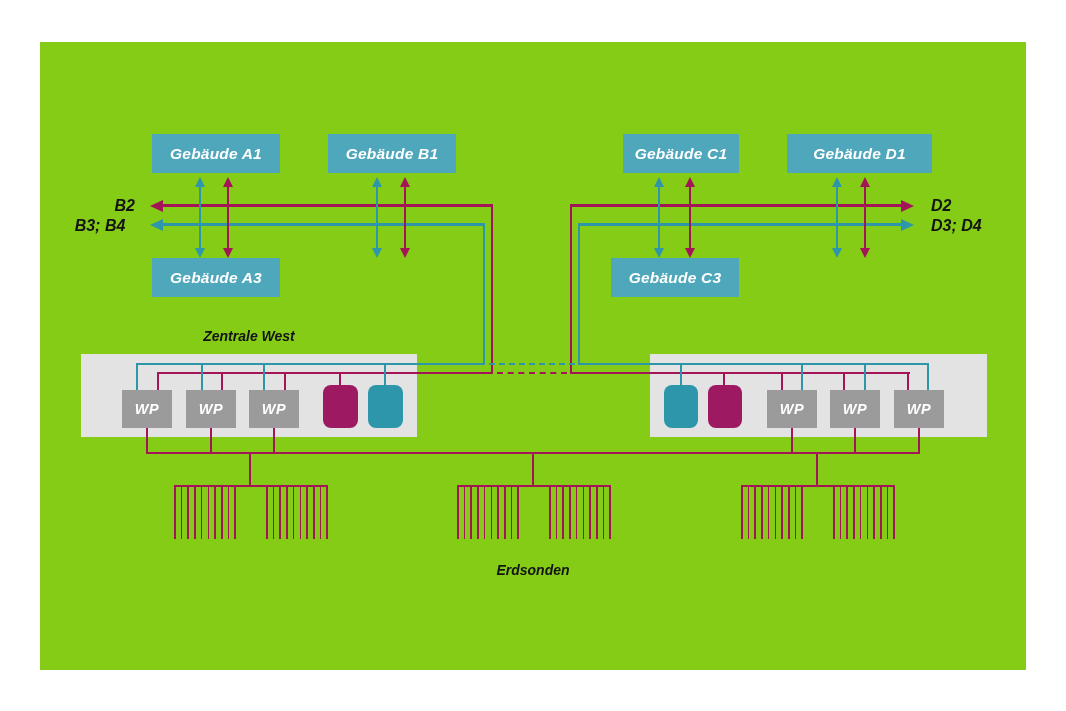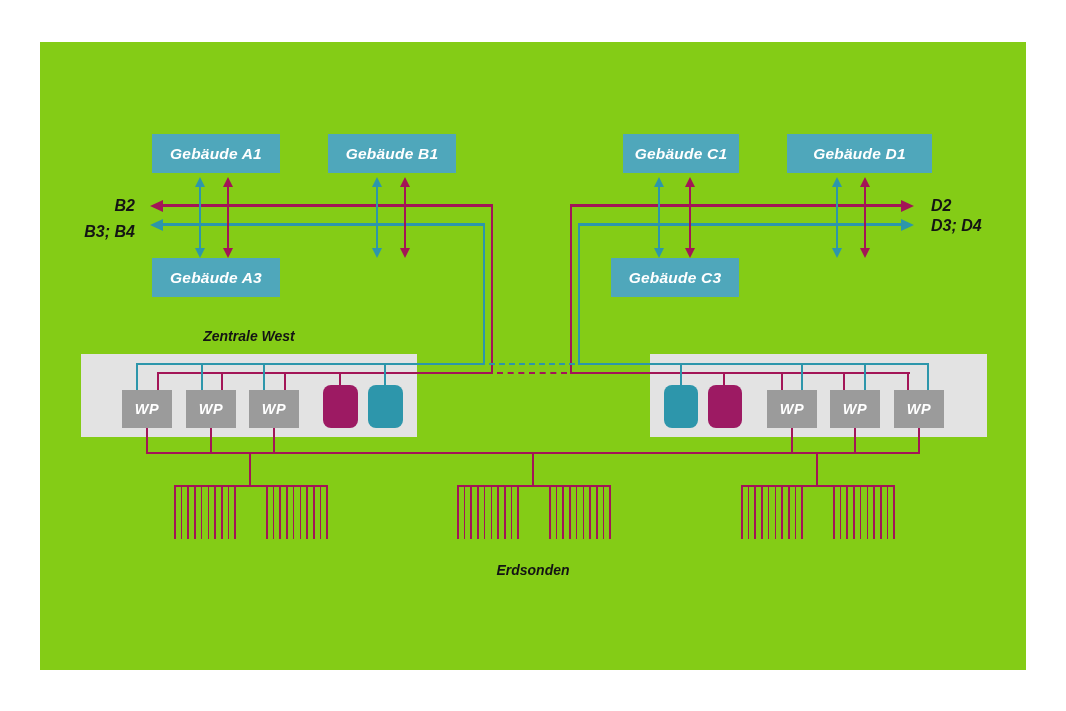--- a/index.html
+++ b/index.html
@@ -169,18 +169,18 @@
     <div class="abs" style="left: 799.711px; top: 443px; width: 1.6px; height: 54px; background: rgb(163, 21, 87);"></div>
     <div class="abs" style="left: 806.422px; top: 443px; width: 1.6px; height: 54px; background: rgb(163, 21, 87);"></div>
     <div class="abs" style="left: 813.133px; top: 443px; width: 1.6px; height: 54px; background: rgb(163, 21, 87);"></div>
     <div class="abs" style="left: 819.844px; top: 443px; width: 1.6px; height: 54px; background: rgb(163, 21, 87);"></div>
     <div class="abs" style="left: 826.556px; top: 443px; width: 1.6px; height: 54px; background: rgb(163, 21, 87);"></div>
     <div class="abs" style="left: 833.267px; top: 443px; width: 1.6px; height: 54px; background: rgb(163, 21, 87);"></div>
     <div class="abs" style="left: 839.978px; top: 443px; width: 1.6px; height: 54px; background: rgb(163, 21, 87);"></div>
     <div class="abs" style="left: 846.689px; top: 443px; width: 1.6px; height: 54px; background: rgb(163, 21, 87);"></div>
     <div class="abs" style="left: 853.4px; top: 443px; width: 1.6px; height: 54px; background: rgb(163, 21, 87);"></div>
     <div class="abs lbl" style="left: 25px; top: 154px; width: 70px; text-align: right; color: rgb(20, 20, 20);">B2</div>
-    <div class="abs lbl" style="left: 25px; top: 180px; width: 70px; text-align: right; color: rgb(20, 20, 20);">B3; B4</div>
+    <div class="abs lbl" style="left: 25px; top: 174px; width: 70px; text-align: center; color: rgb(20, 20, 20);">B3; B4</div>
     <div class="abs lbl" style="left: 891px; top: 154px; width: 75px; text-align: left; color: rgb(20, 20, 20);">D2</div>
     <div class="abs lbl" style="left: 891px; top: 174px; width: 75px; text-align: left; color: rgb(20, 20, 20);">D3; D4</div>
     <div class="abs lbl-big" style="left: 99px; top: 284px; width: 220px; color: rgb(20, 20, 20);">Zentrale West</div>
     <div class="abs lbl-big" style="left: 383px; top: 518px; width: 220px; color: rgb(20, 20, 20);">Erdsonden</div>
   </div>
 
 </body></html>

